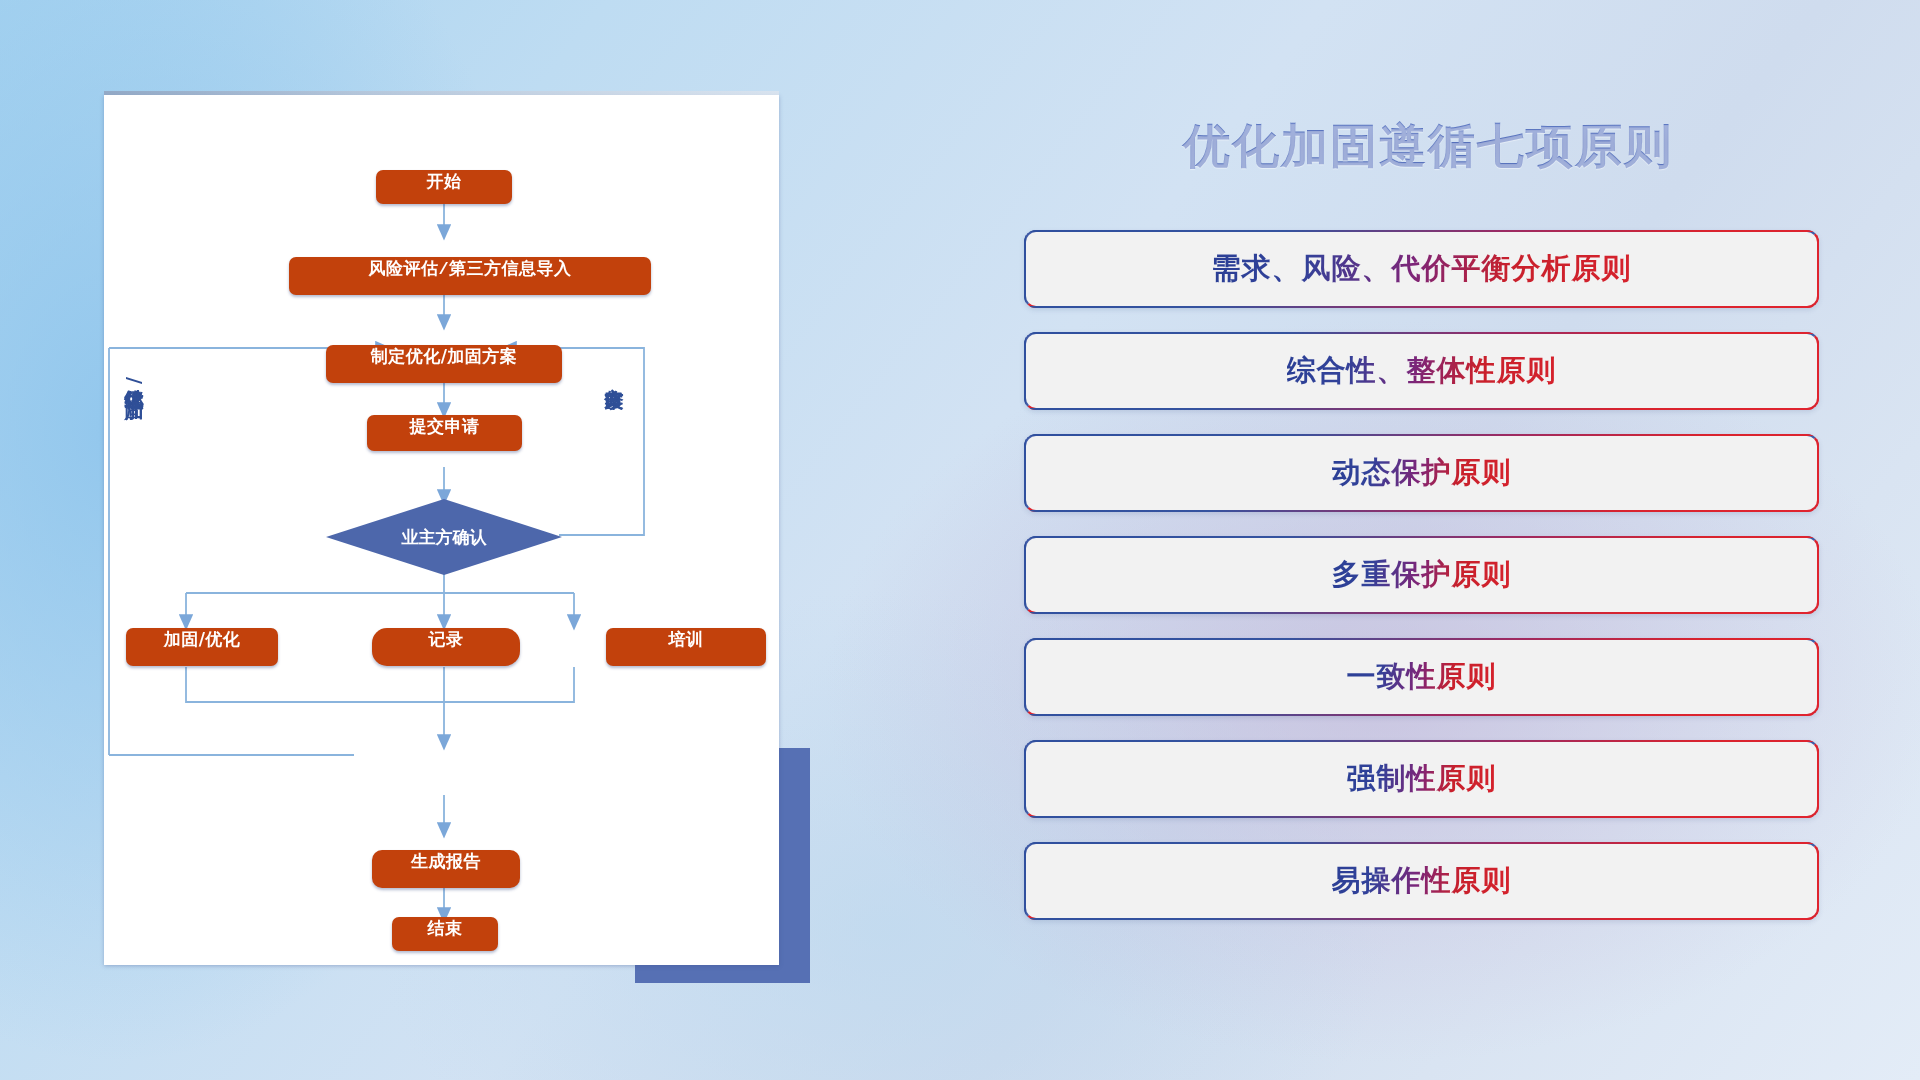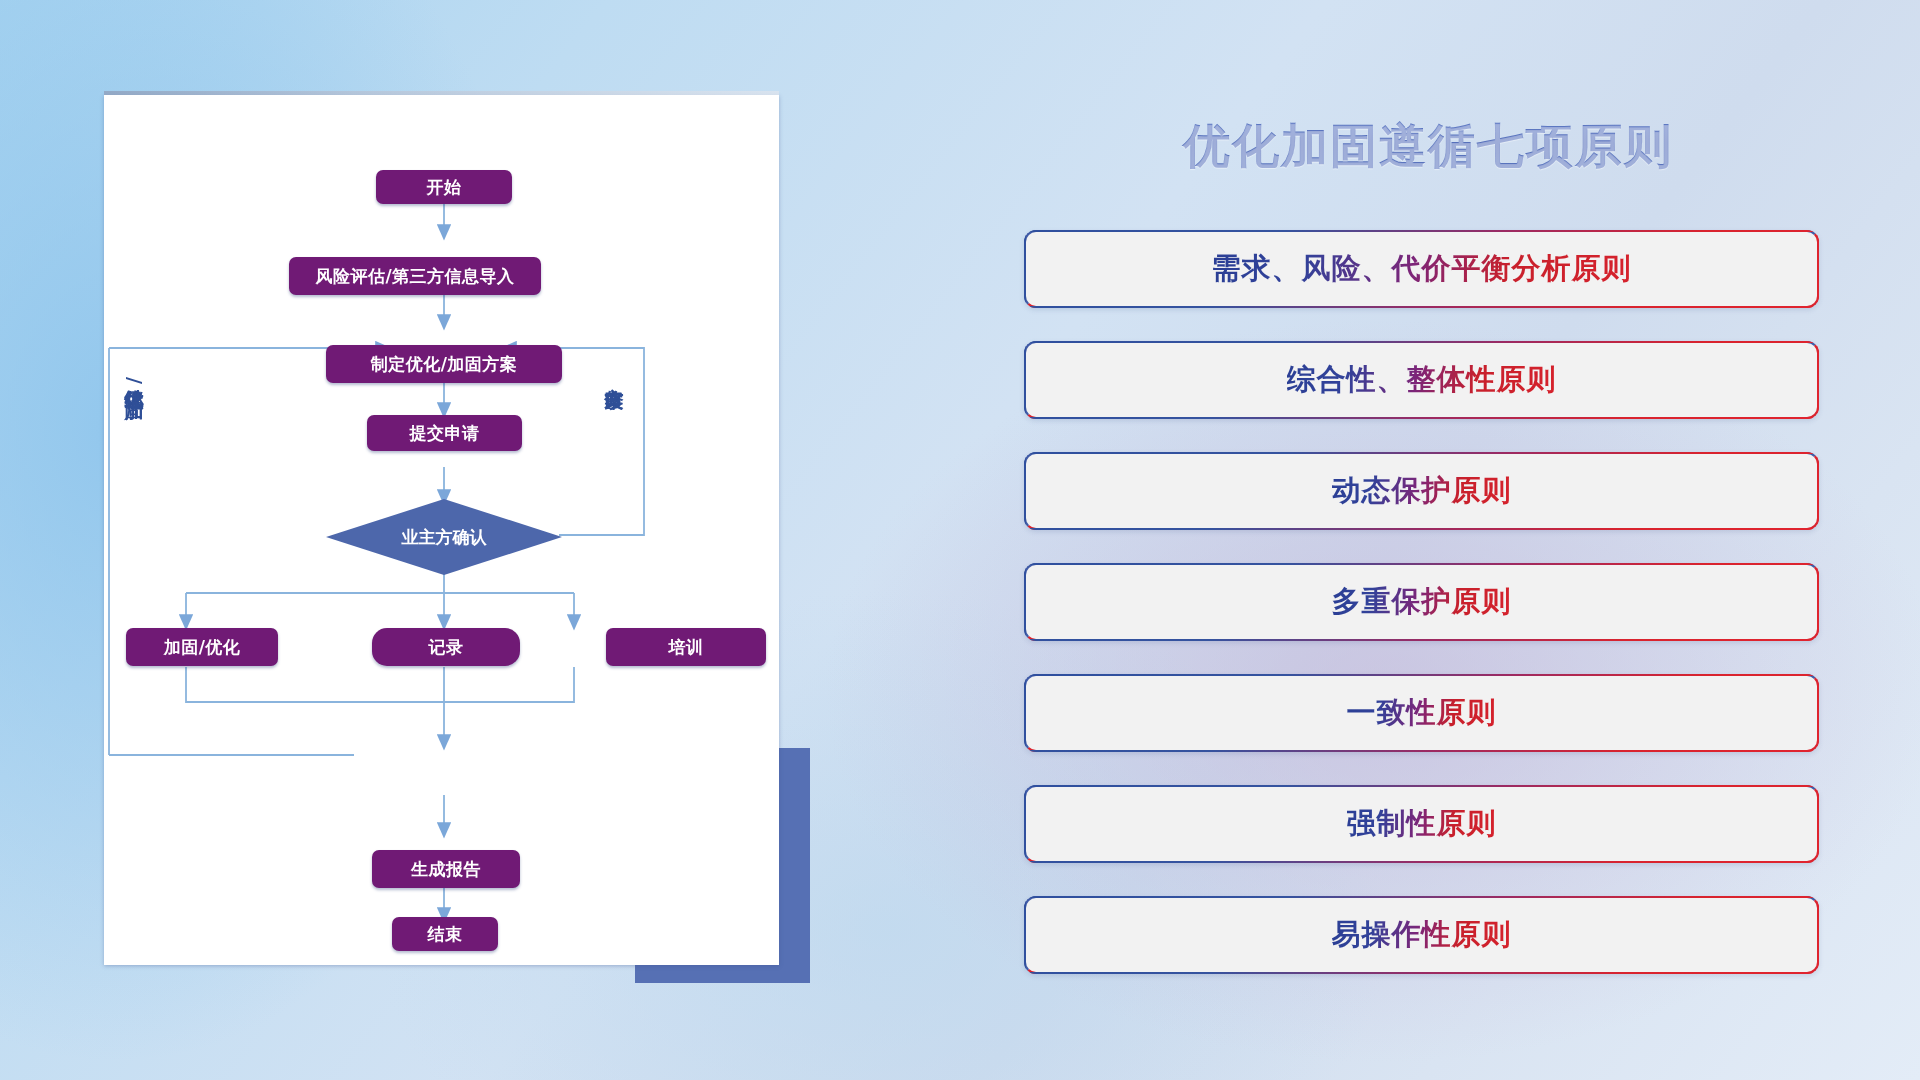--- a/index.html
+++ b/index.html
@@ -35,24 +35,24 @@
     content:"";
     position:absolute; left:0; top:-4px; width:100%; height:4px;
     background:linear-gradient(90deg,#8e9db9,#b9c4d6 40%,#dfe5ee);
     opacity:.75;
   }
 
   .flow { position: absolute; left: 0; top: 0; width: 675px; height: 870px; }
 
   .node {
     position: absolute;
-    background: #701a75;
+    background: #c2410c;
     color: #ffffff;
     border-radius: 7px;
-    display: flex; align-items: center; justify-content: center;
+    display: flex; justify-content: center;
     font-weight: bold;
     font-size: 17px;
     letter-spacing: .5px;
     box-shadow: 0 2px 3px rgba(40,60,120,.35);
     white-space: nowrap;
   }
   .diamond-wrap { position: absolute; }
   .diamond-wrap svg { position: absolute; left: 0; top: 0; }
   .diamond-label {
     position: absolute; inset: 0;
@@ -90,21 +90,21 @@
     text-shadow: 0 1px 1px rgba(255,255,255,.45);
   }
   #principles {
     position: absolute;
     left: 14px; top: 135px;
     width: 795px;
   }
   .principle {
     position: relative;
     height: 78px;
-    margin-bottom: 33px;
+    margin-bottom: 24px;
     background: #f2f2f2;
     border-radius: 12px;
     border: 2px solid transparent;
     border-top-color: #3f5aa6;
     border-left-color: #3f5aa6;
     border-right-color: #d9232e;
     border-bottom-color: #d9232e;
     display: flex; align-items: center; justify-content: center;
     box-shadow: 0 2px 5px rgba(80,100,150,.18);
   }
@@ -170,21 +170,21 @@
         <path d="M340,700 L340,738" marker-end="url(#ah)"></path>
 
         <path d="M340,792 L340,823" marker-end="url(#ah)"></path>
       </g>
     </svg>
 
     <div class="node" style="left:272px; top:75px; width:136px; height:34px;">
       <span>开始</span>
     </div>
 
-    <div class="node" style="left:185px; top:162px; width:252px; height:38px;">
+    <div class="node" style="left:185px; top:162px; width:362px; height:38px;font-family:Liberation Mono, monospace;">
       <span>风险评估/第三方信息导入</span>
     </div>
 
     <div class="node" style="left:222px; top:250px; width:236px; height:38px;">
       <span>制定优化/加固方案</span>
     </div>
 
     <div class="node" style="left:263px; top:320px; width:155px; height:36px;">
       <span>提交申请</span>
     </div>
@@ -194,21 +194,21 @@
     </div>
 
     <div class="node" style="left:268px; top:533px; width:148px; height:38px;border-radius:15px;">
       <span>记录</span>
     </div>
 
     <div class="node" style="left:502px; top:533px; width:160px; height:38px;">
       <span>培训</span>
     </div>
 
-    <div class="node" style="left:268px; top:755px; width:148px; height:38px;">
+    <div class="node" style="left:268px; top:755px; width:148px; height:38px;border-radius:10px;">
       <span>生成报告</span>
     </div>
 
     <div class="node" style="left:288px; top:822px; width:106px; height:34px;">
       <span>结束</span>
     </div>
 
     <div class="diamond-wrap" style="left:222px; top:404px; width:236px; height:76px;">
       <svg width="236" height="76" viewBox="0 0 236 76">
         <polygon points="118,0 236,38 118,76 0,38" fill="#4d67ab"></polygon>

